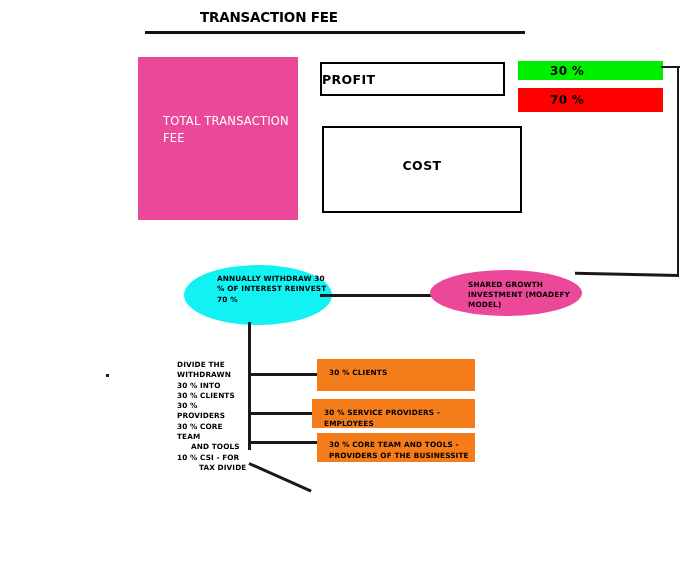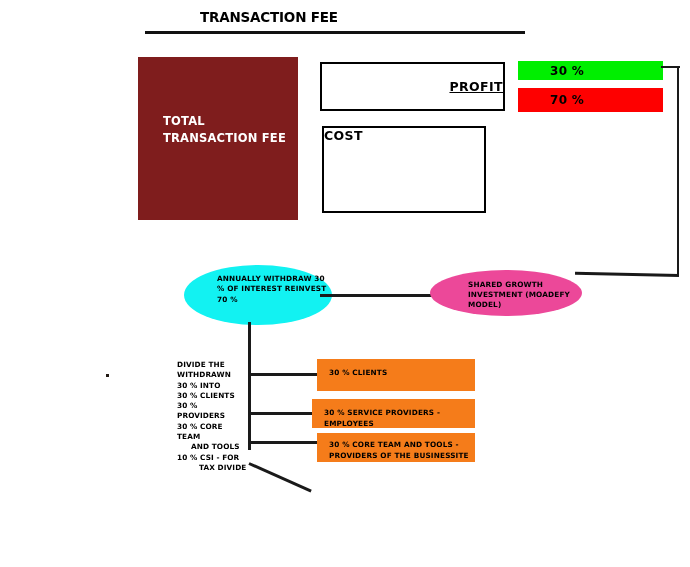--- a/index.html
+++ b/index.html
@@ -30,49 +30,50 @@
   #title-rule {
     left: 145px; top: 31px;
     width: 380px; height: 3px;
     background: #111111;
   }
 
   
   #total-fee-box {
     left: 138px; top: 57px;
     width: 160px; height: 163px;
-    background: #7f1d1d;
+    background: #ec4899;
     color: #ffffff;
     box-sizing: border-box;
     padding: 56px 0 0 25px;
     font-size: 11.5px;
-    font-weight: bold;
+    font-weight: normal;
     line-height: 17px;
     letter-spacing: 0.2px;
   }
 
   
   .outline-box {
     border: 2px solid #000000;
     background: #ffffff;
     box-sizing: border-box;
     color: #000000;
     font-size: 12.5px;
     font-weight: bold;
     letter-spacing: 0.4px;
   }
   #profit-box {
     left: 320px; top: 62px;
-    width: 185px; height: 49px;
-    display: flex; align-items: center; justify-content: flex-end; text-decoration: underline;
+    width: 185px; height: 34px;
+    display: flex; align-items: center; justify-content: flex-start;
   }
   #cost-box {
     left: 322px; top: 126px;
-    width: 164px; height: 87px;
-    display: flex; align-items: flex-start; 
+    width: 200px; height: 87px;
+    display: flex; align-items: flex-start; justify-content: center;
+    padding-top: 30px;
   }
 
   
   .pct-chip {
     box-sizing: border-box;
     color: #000000;
     font-size: 12px;
     font-weight: bold;
     display: flex;
     align-items: center;

